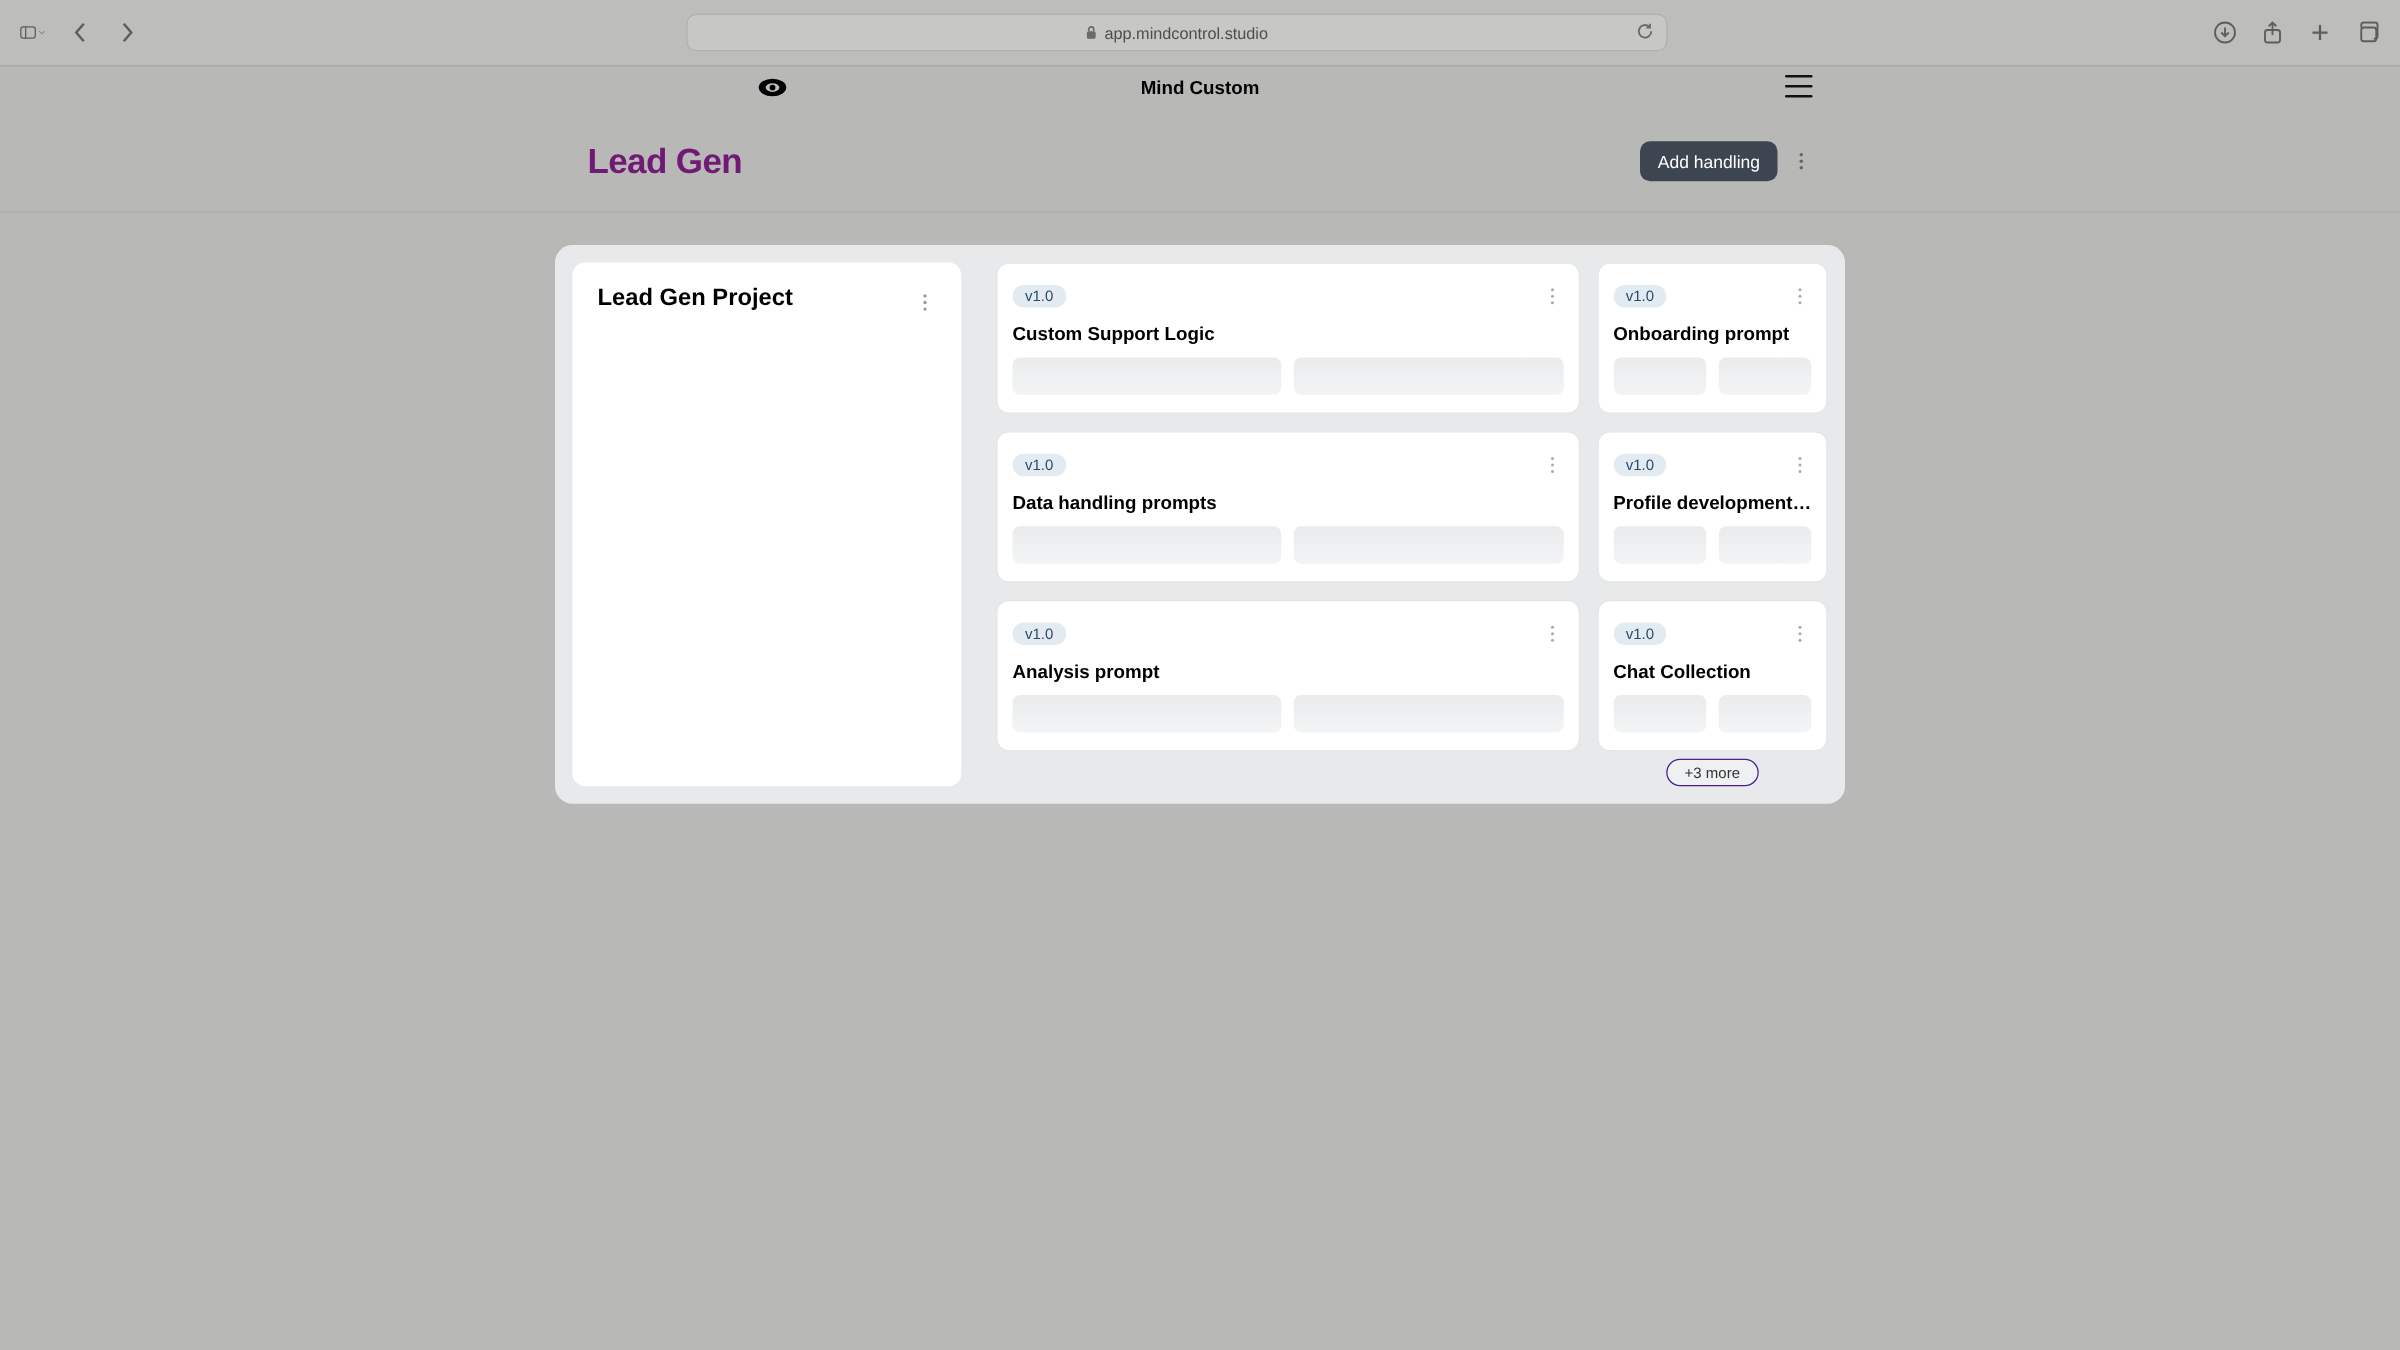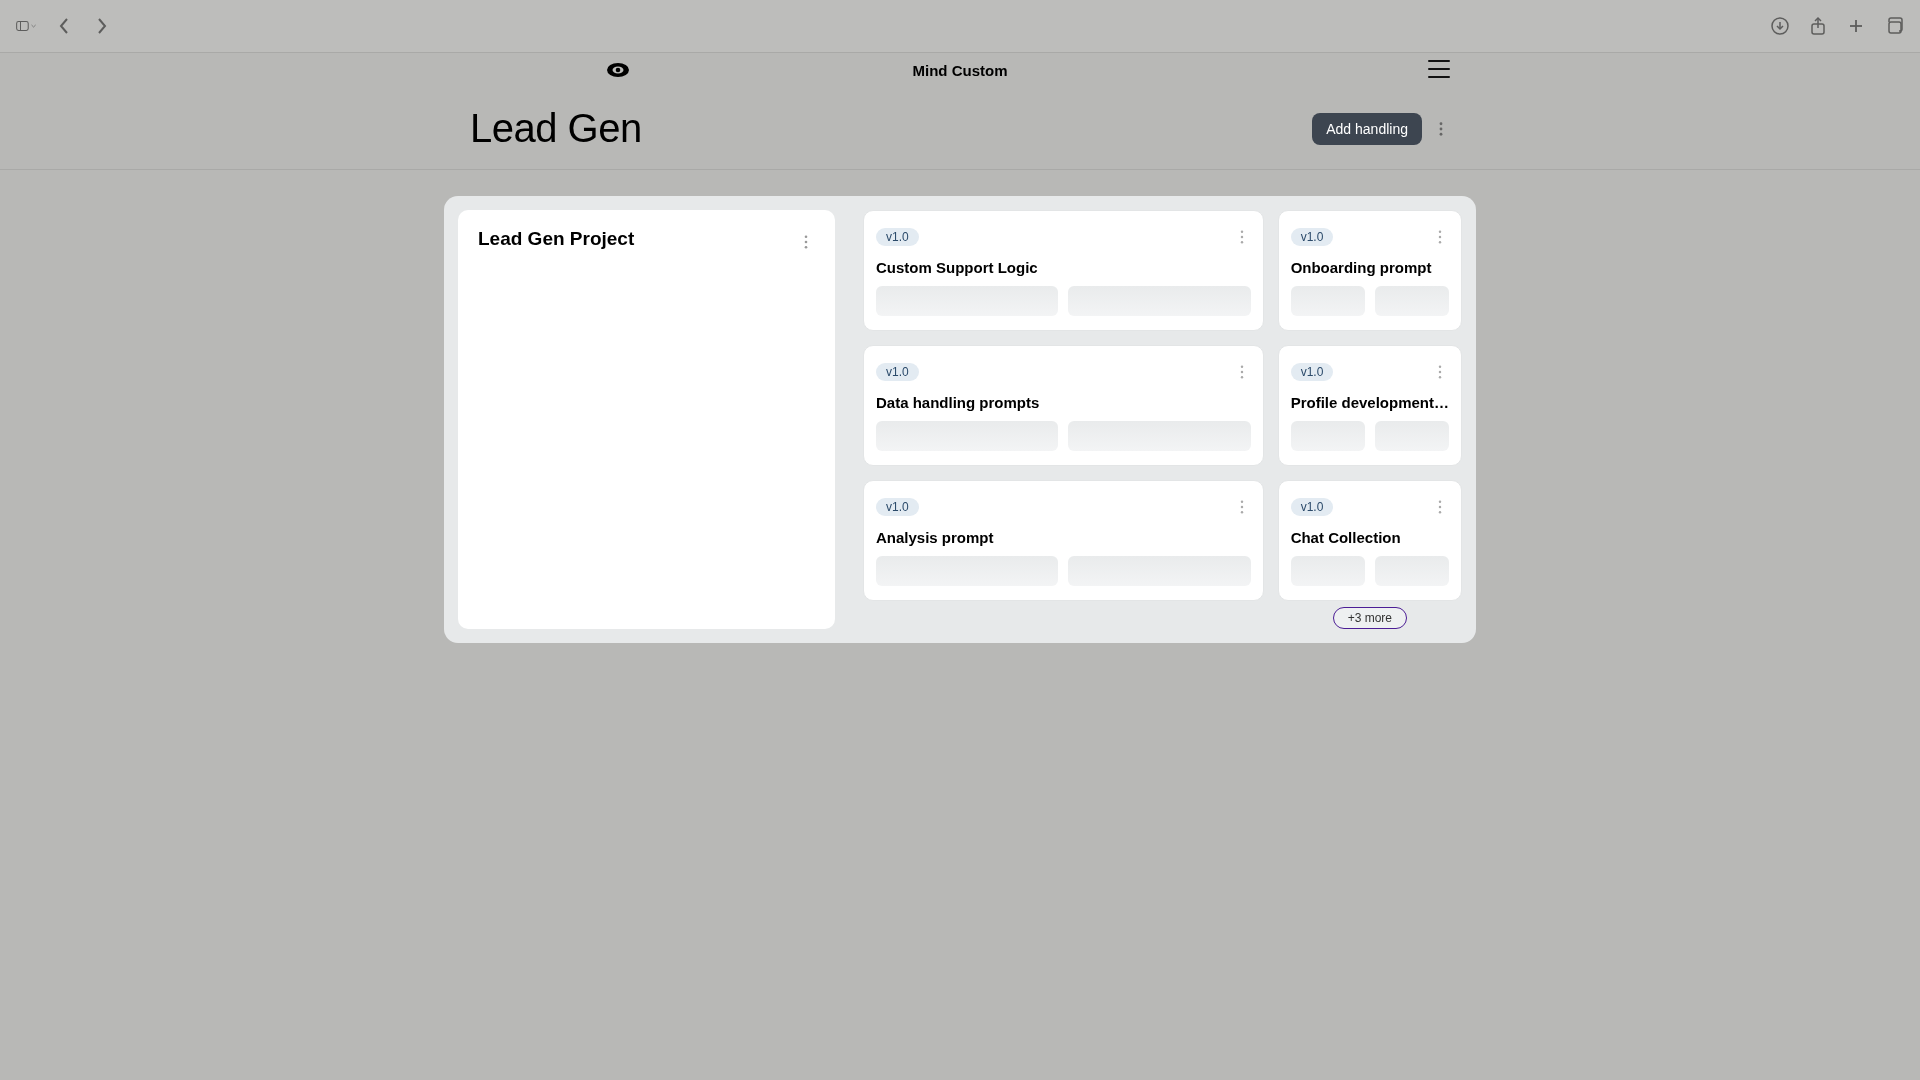--- a/index.html
+++ b/index.html
@@ -80,24 +80,24 @@
   
   .title-bar {
     height: 82px;
     border-bottom: 1px solid #a9a9a7;
     display:flex;
     align-items:center;
     padding: 0 470px;
     position:relative;
   }
   .title-bar h1 {
-    font-size: 40px;
-    font-weight: 400;
+    font-size: 28px;
+    font-weight: 700;
     letter-spacing: -0.5px;
-    color: #000000;
+    color: #701a75;
   }
   .title-bar .actions {
     position:absolute;
     right: 470px;
     display:flex;
     align-items:center;
     gap:10px;
   }
   .btn-add {
     background: #3d4550;
@@ -124,21 +124,21 @@
   }
   .project-panel {
     width: 1032px;
     border-radius: 14px;
     background: #e7e9ea;
     padding: 14px;
     display:flex;
     gap: 0;
   }
   .project-side {
-    width: 377px;
+    width: 311px;
     background: #fff;
     border-radius: 10px;
     padding: 18px 20px;
     display:flex;
     justify-content:space-between;
     align-items:flex-start;
   }
   .project-side h2 {
     font-size: 19px;
     font-weight: 700;
@@ -227,20 +227,35 @@
           <polyline points="9,2 3,9 9,16"></polyline>
         </svg>
     </div>
     <div class="chrome-icon">
       <svg width="12" height="18" viewBox="0 0 12 18" fill="none" stroke="currentColor" stroke-width="2">
           <polyline points="3,2 9,9 3,16"></polyline>
         </svg>
     </div>
   </div>
 
+  <div class="addr-wrap">
+    <div class="addr-bar">
+      <svg width="10" height="12" viewBox="0 0 10 12" fill="#6a6a69">
+          <rect x="1.5" y="5" width="7" height="6" rx="1.5"></rect>
+          <path d="M3 5 V3.5 a2 2 0 0 1 4 0 V5" fill="none" stroke="#6a6a69" stroke-width="1.3"></path>
+        </svg>
+      <span>app.mindcontrol.studio</span>
+      <span class="reload">
+        <svg width="14" height="14" viewBox="0 0 14 14" fill="none" stroke="#6a6a69" stroke-width="1.5">
+            <path d="M12 7a5 5 0 1 1-1.7-3.7"></path>
+            <polyline points="11,1 11,4 8,4"></polyline>
+          </svg>
+      </span>
+    </div>
+  </div>
 
   <div class="chrome-right">
     <div class="chrome-icon">
       <svg width="20" height="20" viewBox="0 0 20 20" fill="none" stroke="currentColor" stroke-width="1.5">
           <circle cx="10" cy="10" r="8"></circle>
           <line x1="10" y1="6" x2="10" y2="12"></line>
           <polyline points="7,10 10,13 13,10"></polyline>
         </svg>
     </div>
     <div class="chrome-icon">

